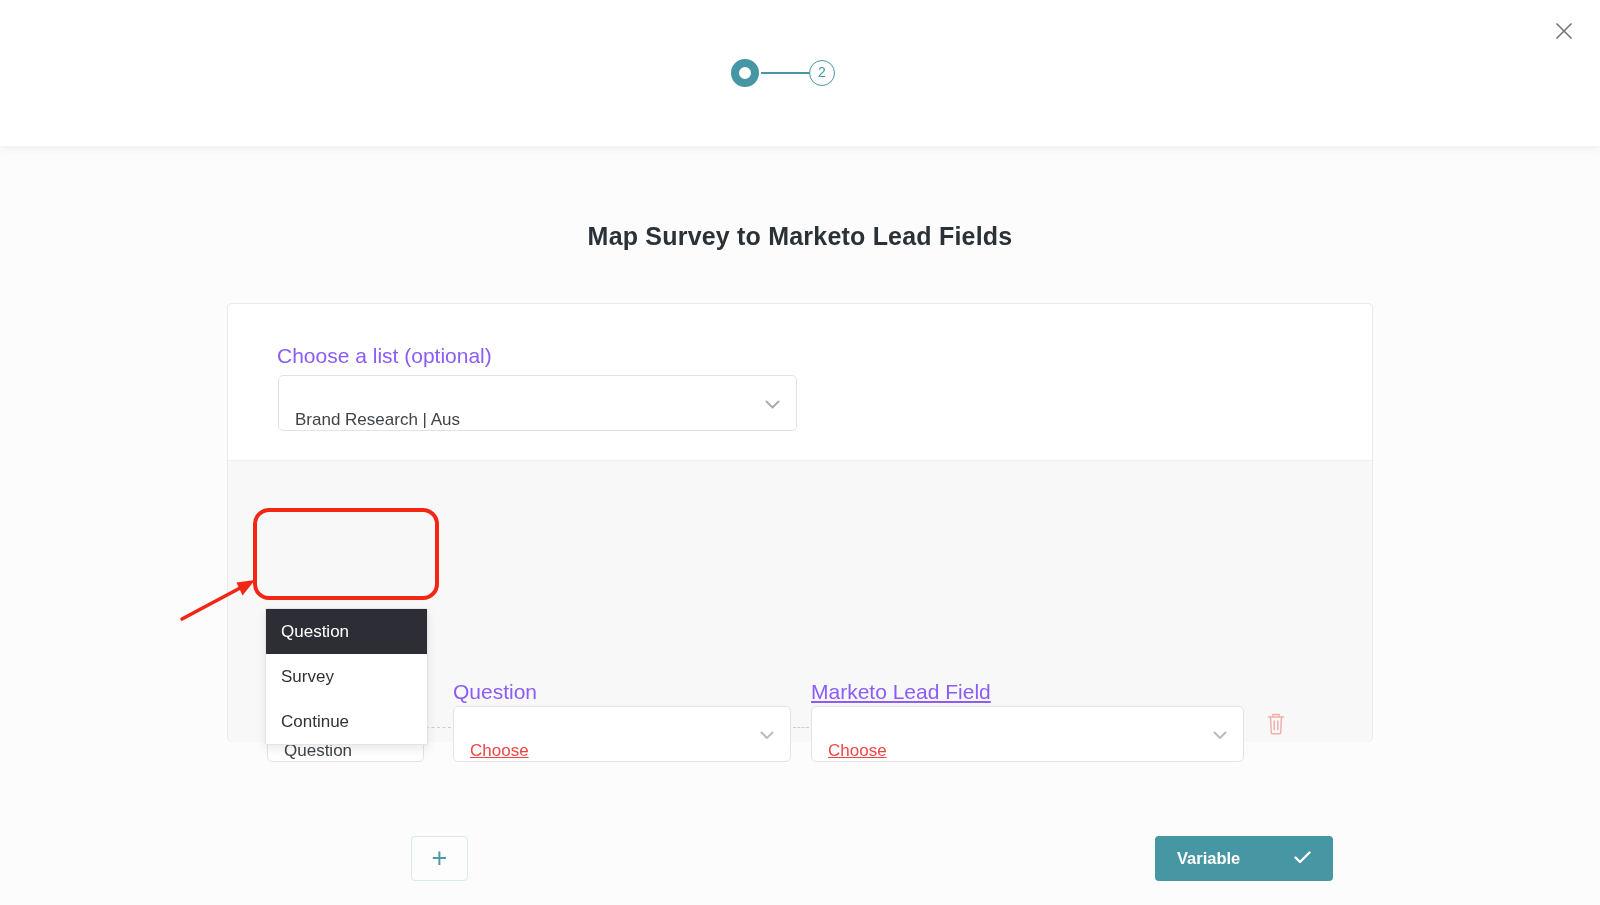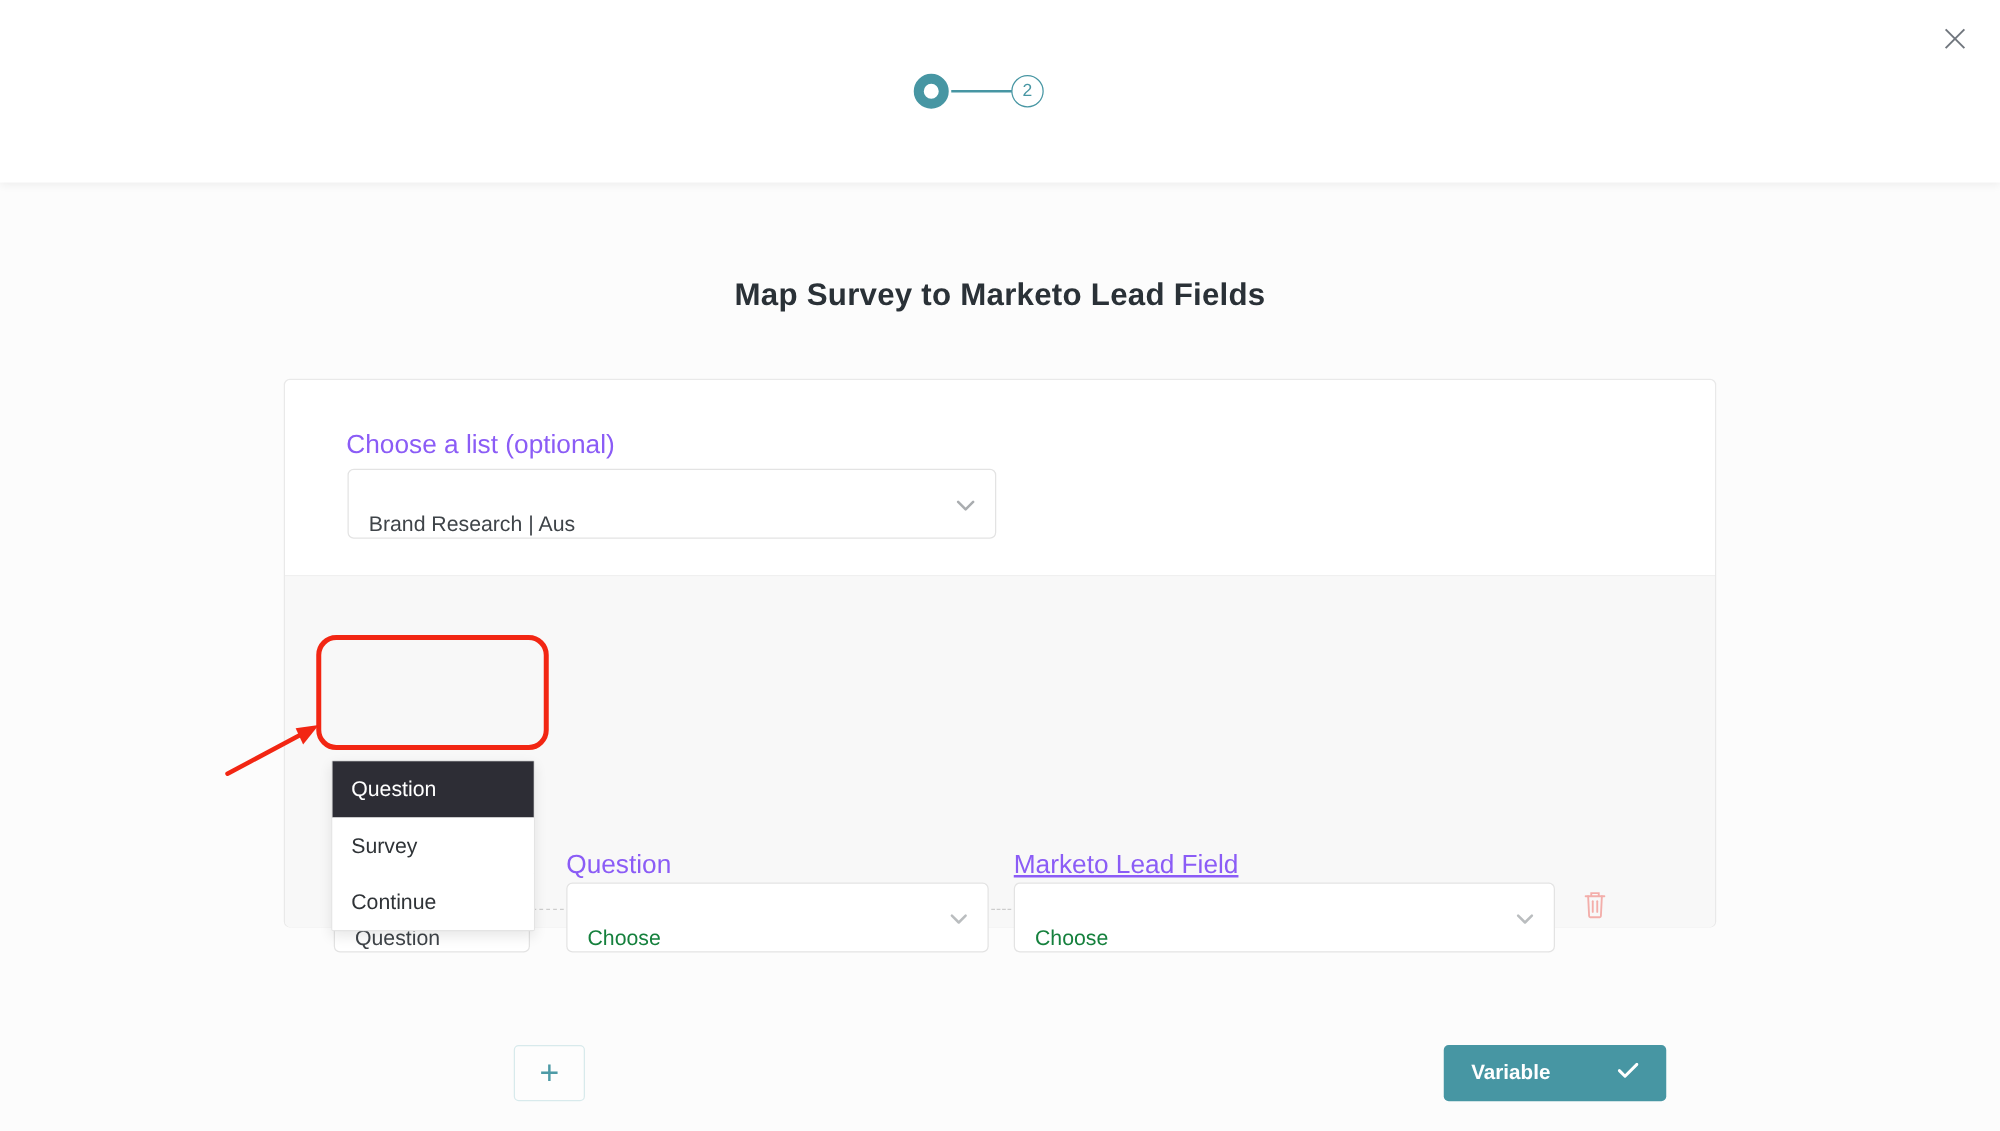--- a/index.html
+++ b/index.html
@@ -57,21 +57,21 @@
   }
   .list-label { left:49px; top:40px; }
 
   .dd {
     position:absolute; background:#fff; border:1px solid #e3e3e3;
     border-radius:5px; height:56px; font-size:17px; color:#3f4449;
     display:flex; align-items:flex-end; cursor:pointer;
   }
   .dd .dd-text { padding-left:16px; white-space:nowrap; }
   .dd .chev { position:absolute; right:16px; top:18px; }
-  .dd-muted { color:#15803d; }
+  .dd-muted { color:#ef4444;text-decoration:underline; }
 
   .list-dd   { left:50px;  top:71px;  width:519px; }
   .lbl-type    { left:39px;  top:219px; }
   .lbl-question{ left:225px; top:219px; }
   .lbl-marketo { left:583px; top:219px;text-decoration:underline; }
   .type-dd     { left:39px;  top:245px; width:157px; z-index:5; }
   .question-dd { left:225px; top:245px; width:338px; }
   .marketo-dd  { left:583px; top:245px; width:433px; }
 
   .dash { position:absolute; top:266px; border-top:1px dashed #cdcdcd; height:0; }

